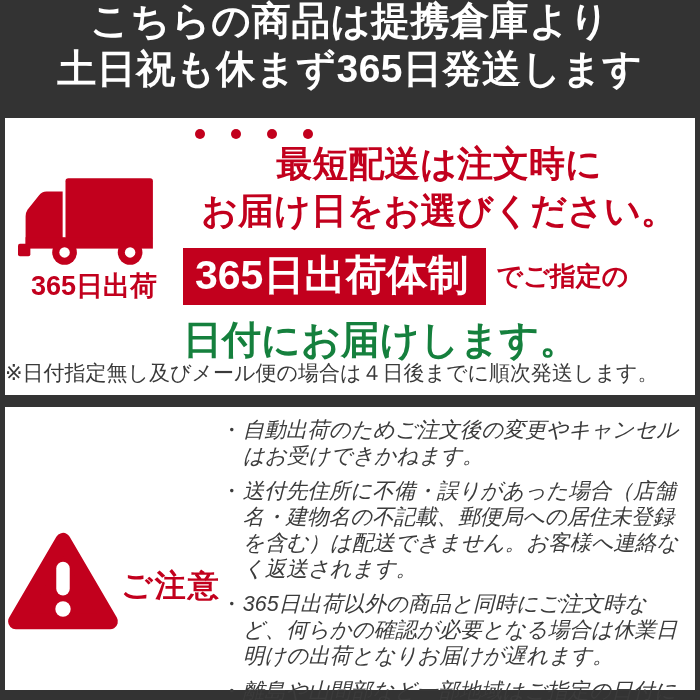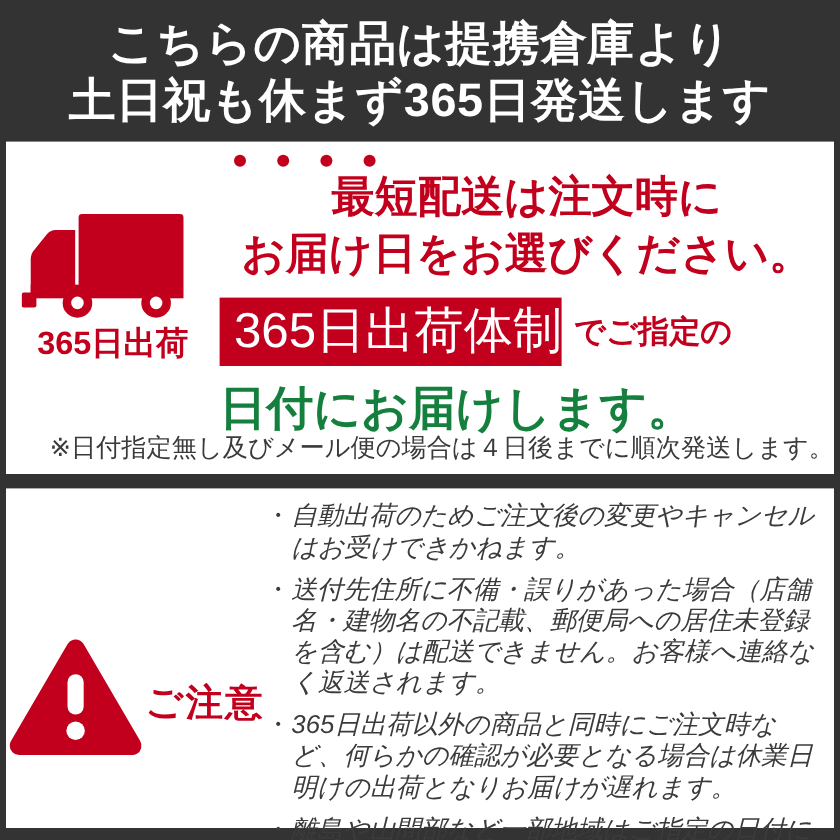--- a/index.html
+++ b/index.html
@@ -6,21 +6,21 @@
   body {
     width:700px; height:700px;
     background:#333333;
     font-family:"Liberation Sans","DejaVu Sans",sans-serif;
     -webkit-font-smoothing:antialiased;
   }
   .canvas { position:relative; width:700px; height:700px; background:#333333; overflow:hidden; }
 
   
   .topbar {
-    position:absolute; top:16px; left:0; right:0; height:90px;
+    position:absolute; top:0; left:0; right:0; height:90px;
     display:flex; flex-direction:column; justify-content:center; align-items:center;
     color:#ffffff; font-weight:bold; font-size:39px; line-height:48px;
     letter-spacing:0.5px; text-align:center;
   }
 
   
   .panel { position:absolute; left:5px; right:5px; background:#ffffff; }
   .panel-shipping { top:118px; height:277px; display:flex; }
   .panel-caution  { top:407px; height:283px; display:flex; box-sizing:border-box; padding-top:8px; }
 
@@ -31,28 +31,28 @@
   }
   .truck-svg { width:152px; height:88px; display:block; }
   .truck-label { color:#c2001d; font-weight:bold; font-size:27px; margin-top:2px; white-space:nowrap; }
 
   .ship-right { flex:1; padding-top:9px; }
   .dots { display:flex; align-items:center; height:13px; margin-left:12px; }
   .dot { width:10px; height:10px; border-radius:50%; background:#c2001d; margin-right:26px; }
   .headline { color:#c2001d; font-weight:bold; font-size:36px; line-height:47px; white-space:nowrap;text-align:center; }
   .badge-row { display:flex; align-items:center; margin-top:14px; }
   .badge {
-    background:#c2001d; color:#ffffff; font-weight:normal; font-size:41px;
-    line-height:1; padding:7px 0 9px 12px; white-space:nowrap;
+    background:#c2001d; color:#ffffff; font-weight:bold; font-size:41px;
+    line-height:1; padding:7px 18px 9px 12px; white-space:nowrap;
   }
   .badge-suffix { color:#c2001d; font-weight:bold; font-size:26px; margin-left:10px; white-space:nowrap; }
   .delivery-line { color:#15803d; font-weight:bold; font-size:39px; margin-top:8px; white-space:nowrap; }
   .ship-note {
     position:absolute; left:0; right:0; bottom:8px;
-    text-align:right; color:#3a3a3a; font-size:21px; white-space:nowrap;
+    text-align:left; color:#3a3a3a; font-size:21px; white-space:nowrap;
   }
 
   
   .caution-left {
     flex:0 0 158px; display:flex; flex-direction:row; align-items:center;
     padding-top:58px; box-sizing:border-box;
   }
   .warn-svg { width:116px; height:104px; display:block; }
   .caution-label { color:#c2001d; font-weight:bold; font-size:31px; margin-top:8px; letter-spacing:2px; white-space:nowrap; }
 

